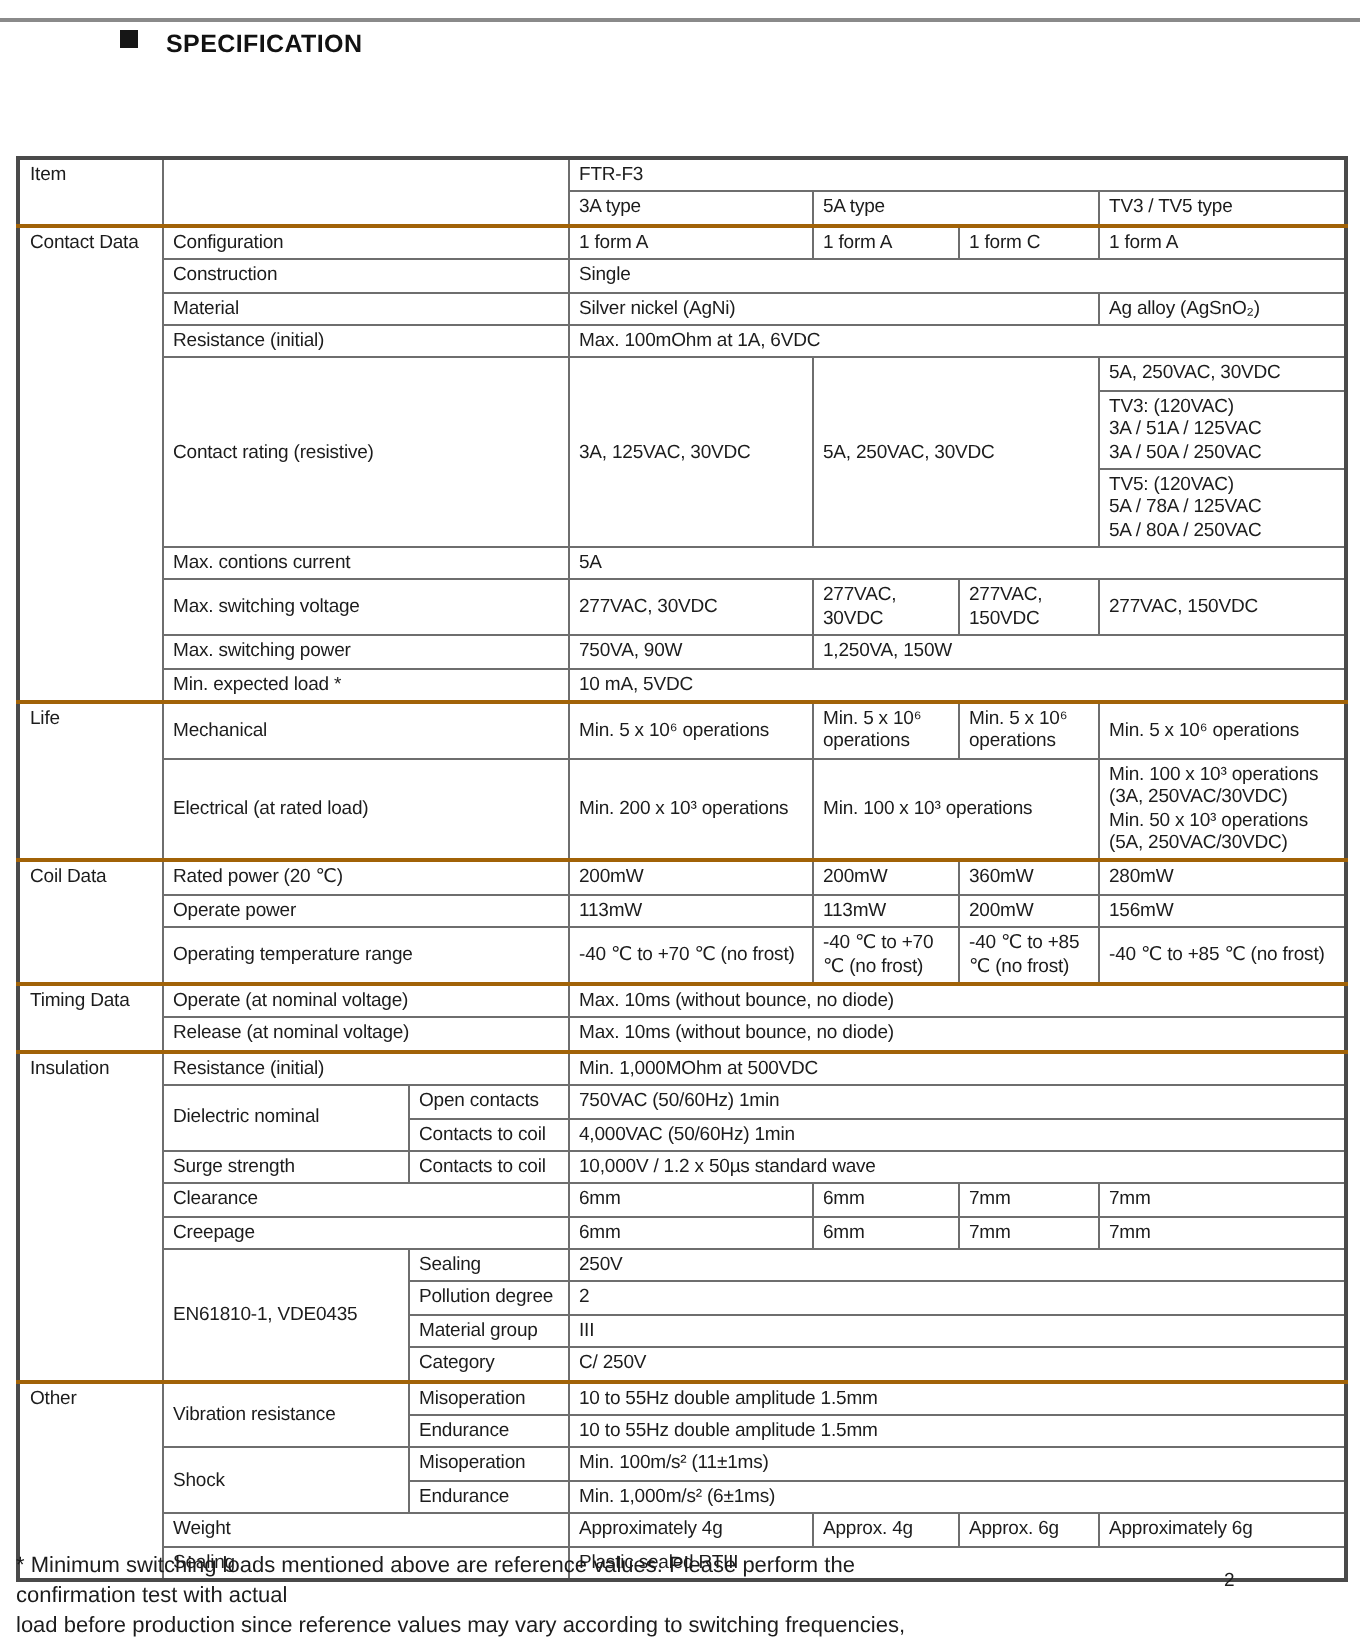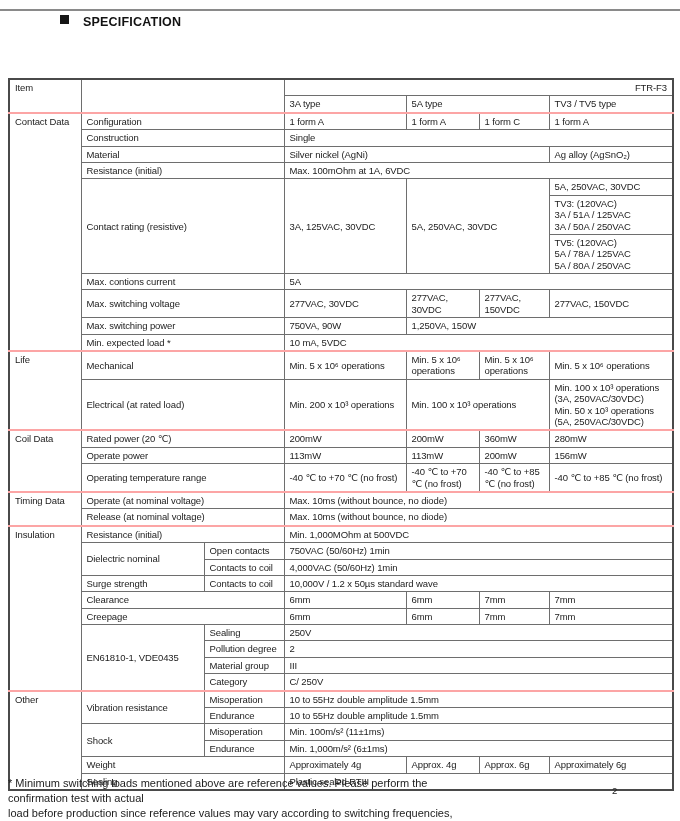--- a/index.html
+++ b/index.html
@@ -37,23 +37,23 @@
     border: 1px solid #6e6e6e;
     padding: 2px 5px;
     font-size: 9.5px;
     line-height: 1.2;
     letter-spacing: -0.1px;
     vertical-align: middle;
     white-space: pre-line;
     color: #1c1c1c;
     overflow: hidden;
   }
-  table.spec tr.sec td { border-top: 2px solid #fca5a5; }
+  table.spec tr.sec td { border-top: 2px solid #a16207; }
   table.spec td.cat { vertical-align: top; }
-  table.spec td.center { text-align: right; }
+  table.spec td.center { text-align: left; }
   .footnote {
     position: absolute; top: 776px; left: 8px;
     width: 478px;
     font-size: 11px; line-height: 1.35;
     white-space: pre-line;
     color: #1c1c1c;
   }
   .page-num {
     position: absolute; top: 785px; left: 612px;
     font-size: 9.5px; color: #1c1c1c;

